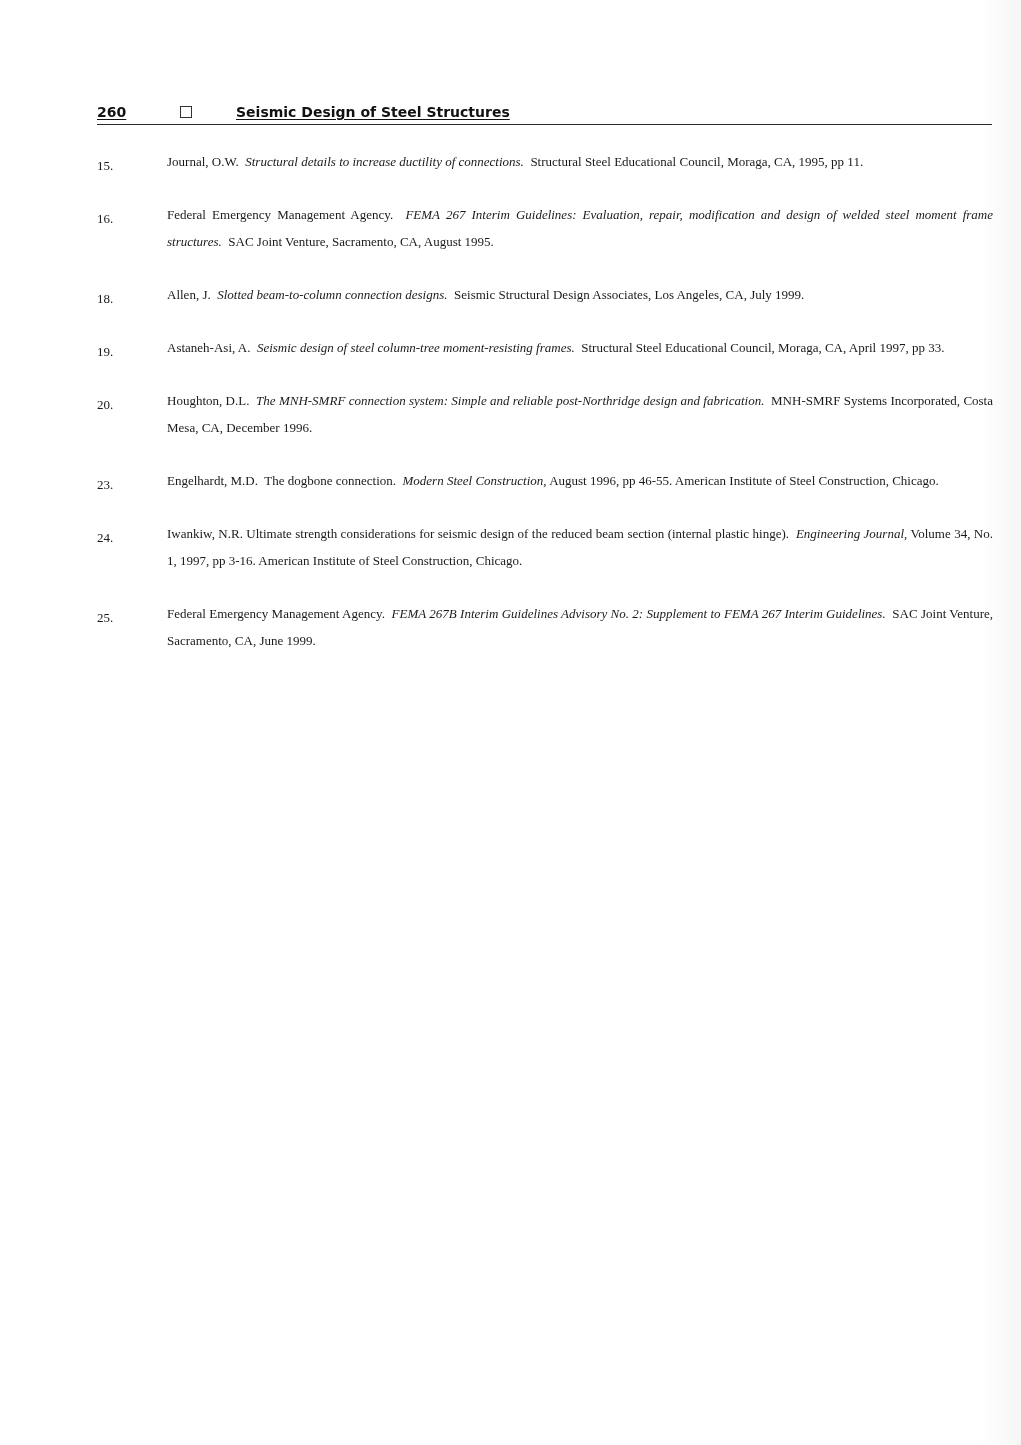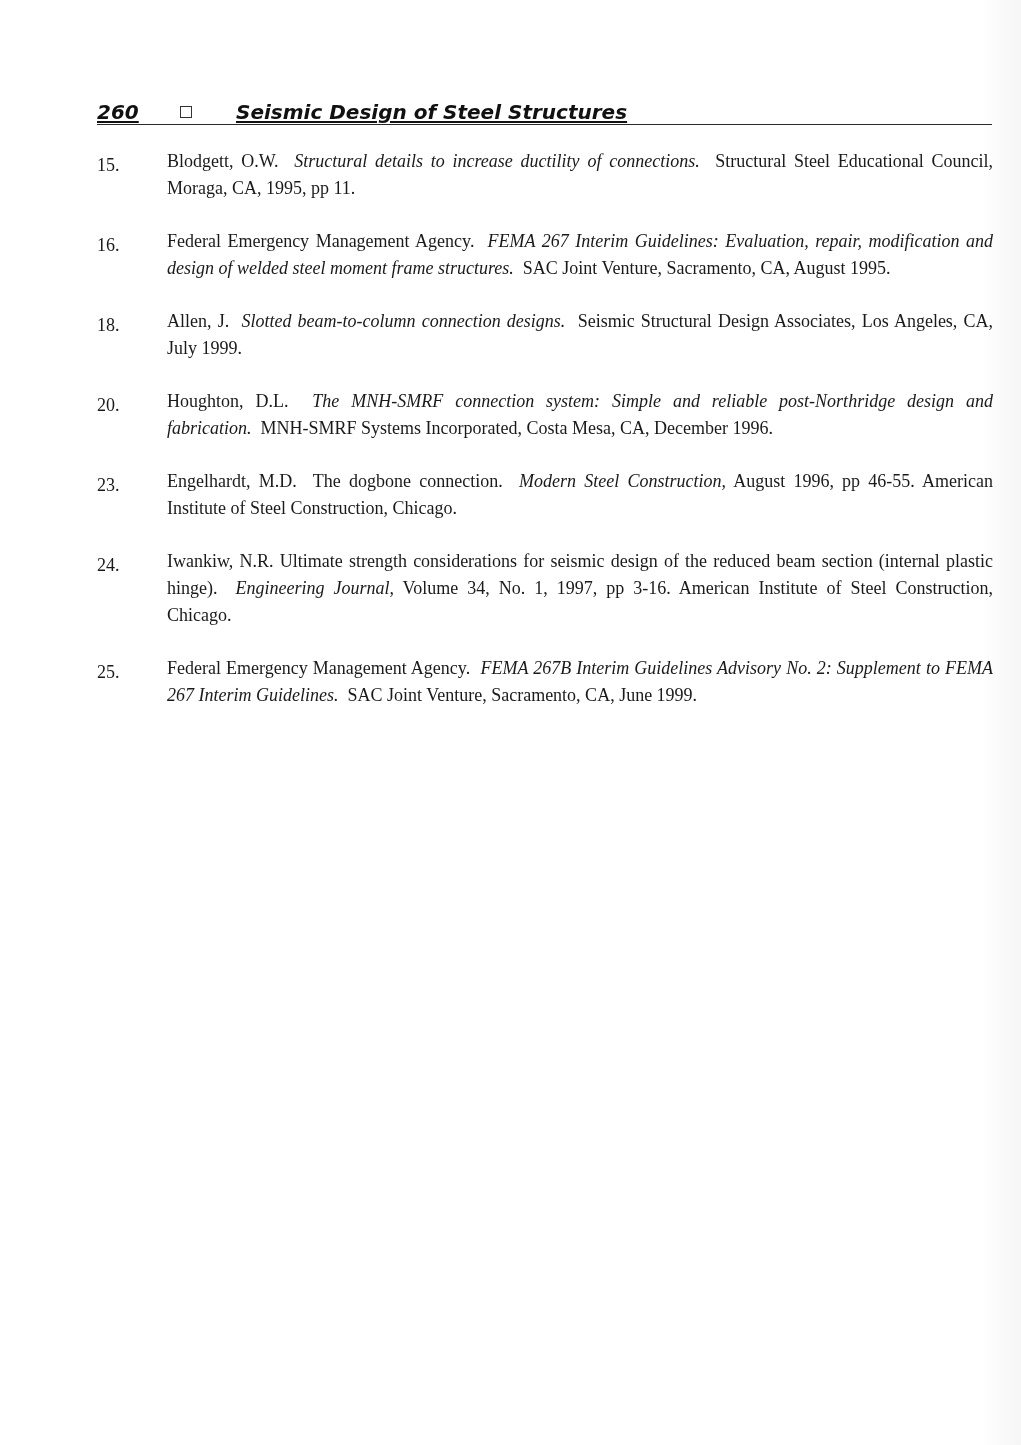--- a/index.html
+++ b/index.html
@@ -24,22 +24,21 @@
     }
     .running-header {
       position: absolute;
       left: 97px;
       top: 100px;
       width: 895px;
       height: 24px;
       border-bottom: 1.5px solid #2a2a2a;
       font-family: "DejaVu Sans", "Liberation Sans", sans-serif;
       font-weight: bold;
-      font-style: italic;
-      font-size: 20px;
+      font-size: 14px;
       line-height: 24px;
       color: #111;
       white-space: nowrap;
     }
     .running-header .page-num {
       position: absolute;
       left: 0;
       top: 0;
       text-decoration: underline;
       text-underline-offset: 2px;
@@ -62,21 +61,21 @@
     }
     .references {
       position: absolute;
       left: 97px;
       top: 148px;
       width: 896px;
       margin: 0;
       padding: 0;
       list-style: none;
       font-family: "Liberation Serif", "DejaVu Serif", serif;
-      font-size: 18px;
+      font-size: 13px;
       line-height: 27px;
       color: #1a1a1a;
     }
     .ref {
       position: relative;
       padding-left: 70px;
       margin-bottom: 26px;
       text-align: justify;
     }
     .ref .num {
@@ -95,35 +94,41 @@
 
 <div class="running-header">
   <span class="page-num">260</span>
   <span class="box-icon"></span>
   <span class="book-title">Seismic Design of Steel Structures</span>
 </div>
 
 <ol class="references">
   <li class="ref">
     <span class="num">15.</span>
-    <span>Blodgett, O.W.</span>&nbsp;
+    <span>Journal, O.W.</span>&nbsp;
     <span class="title">Structural details to increase ductility of connections.</span>&nbsp;
     <span>Structural Steel Educational Council, Moraga, CA, 1995, pp 11.</span>
   </li>
   <li class="ref">
     <span class="num">16.</span>
     <span>Federal Emergency Management Agency.</span>&nbsp;
     <span class="title">FEMA 267 Interim Guidelines: Evaluation, repair, modification and design of welded steel moment frame structures.</span>&nbsp;
     <span>SAC Joint Venture, Sacramento, CA, August 1995.</span>
   </li>
   <li class="ref">
     <span class="num">18.</span>
     <span>Allen, J.</span>&nbsp;
     <span class="title">Slotted beam-to-column connection designs.</span>&nbsp;
     <span>Seismic Structural Design Associates, Los Angeles, CA, July 1999.</span>
+  </li>
+  <li class="ref">
+    <span class="num">19.</span>
+    <span>Astaneh-Asi, A.</span>&nbsp;
+    <span class="title">Seismic design of steel column-tree moment-resisting frames.</span>&nbsp;
+    <span>Structural Steel Educational Council, Moraga, CA, April 1997, pp 33.</span>
   </li>
   <li class="ref">
     <span class="num">20.</span>
     <span>Houghton, D.L.</span>&nbsp;
     <span class="title">The MNH-SMRF connection system: Simple and reliable post-Northridge design and fabrication.</span>&nbsp;
     <span>MNH-SMRF Systems Incorporated, Costa Mesa, CA, December 1996.</span>
   </li>
   <li class="ref">
     <span class="num">23.</span>
     <span>Engelhardt, M.D.</span>&nbsp;

